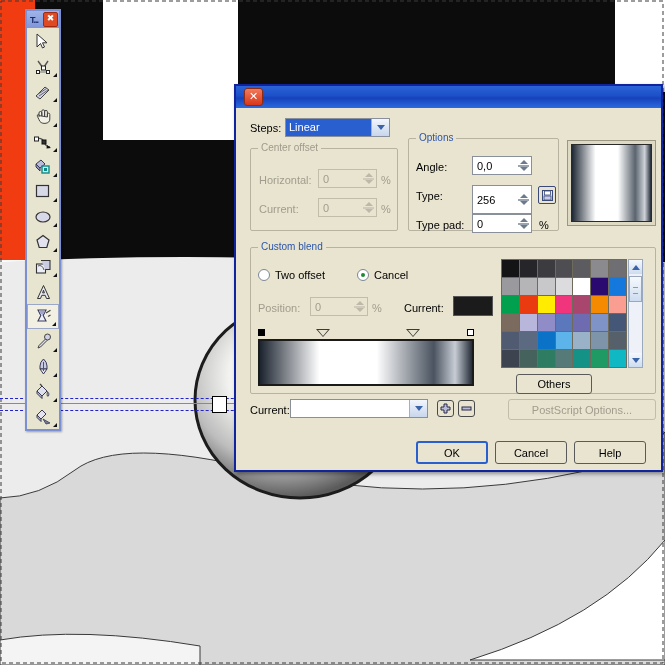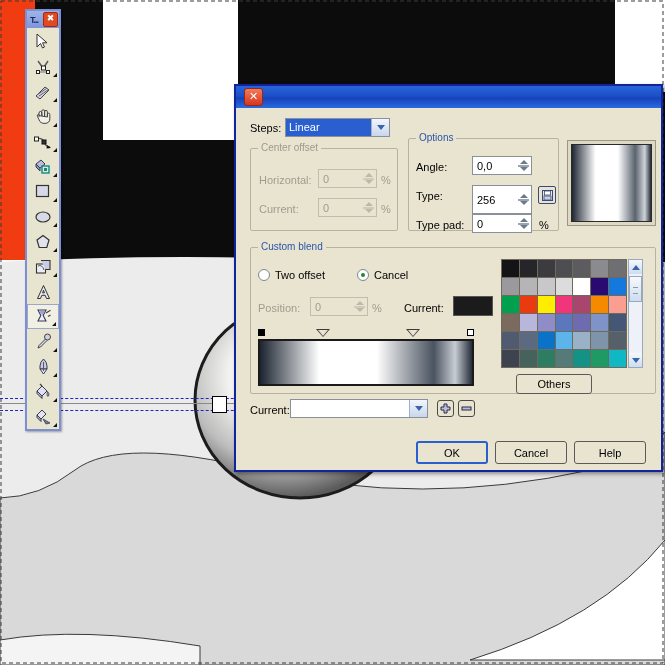--- a/index.html
+++ b/index.html
@@ -585,19 +585,20 @@
     <div class="mini-btn" style="left:201px;top:292px;">
       <svg width="11" height="11" viewBox="0 0 11 11">
         <path d="M4,1 L7,1 L7,4 L10,4 L10,7 L7,7 L7,10 L4,10 L4,7 L1,7 L1,4 L4,4 Z" fill="#b9bcd8" stroke="#2a2a4a" stroke-width="1"></path>
       </svg>
     </div>
     <div class="mini-btn" style="left:222px;top:292px;">
       <svg width="11" height="11" viewBox="0 0 11 11">
         <rect x="1" y="4" width="9" height="3" fill="#b9bcd8" stroke="#2a2a4a" stroke-width="1"></rect>
       </svg>
     </div>
+    <div class="btn dim" style="left:272px;top:291px;width:148px;height:21px;">PostScript Options...</div>
 
     <div class="btn default" style="left:180px;top:333px;width:72px;height:23px;">OK</div>
     <div class="btn" style="left:259px;top:333px;width:72px;height:23px;">Cancel</div>
     <div class="btn" style="left:338px;top:333px;width:72px;height:23px;">Help</div>
 
   </div>
 </div>
 
 </body></html>

